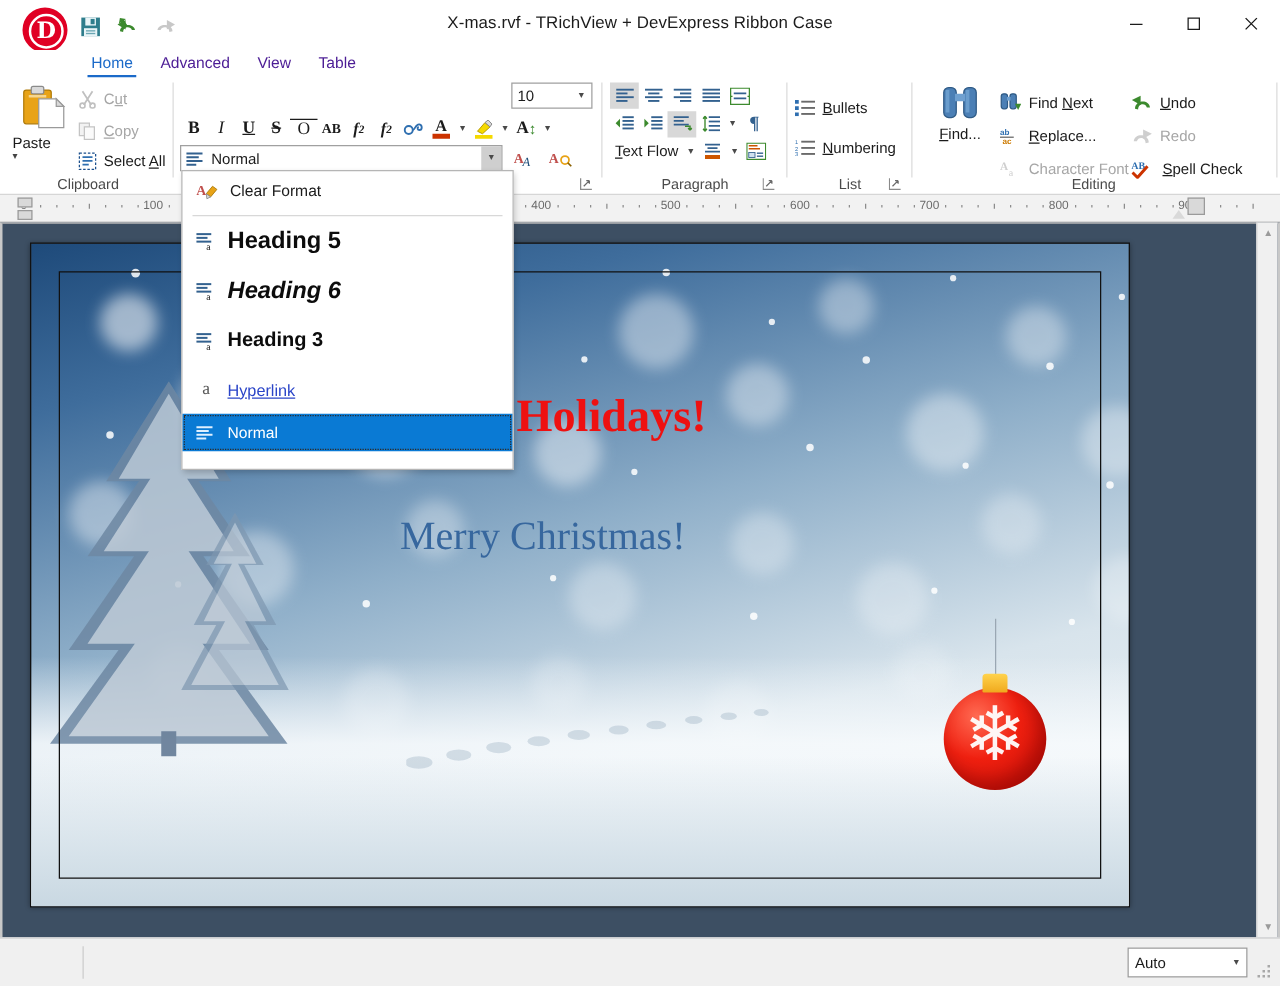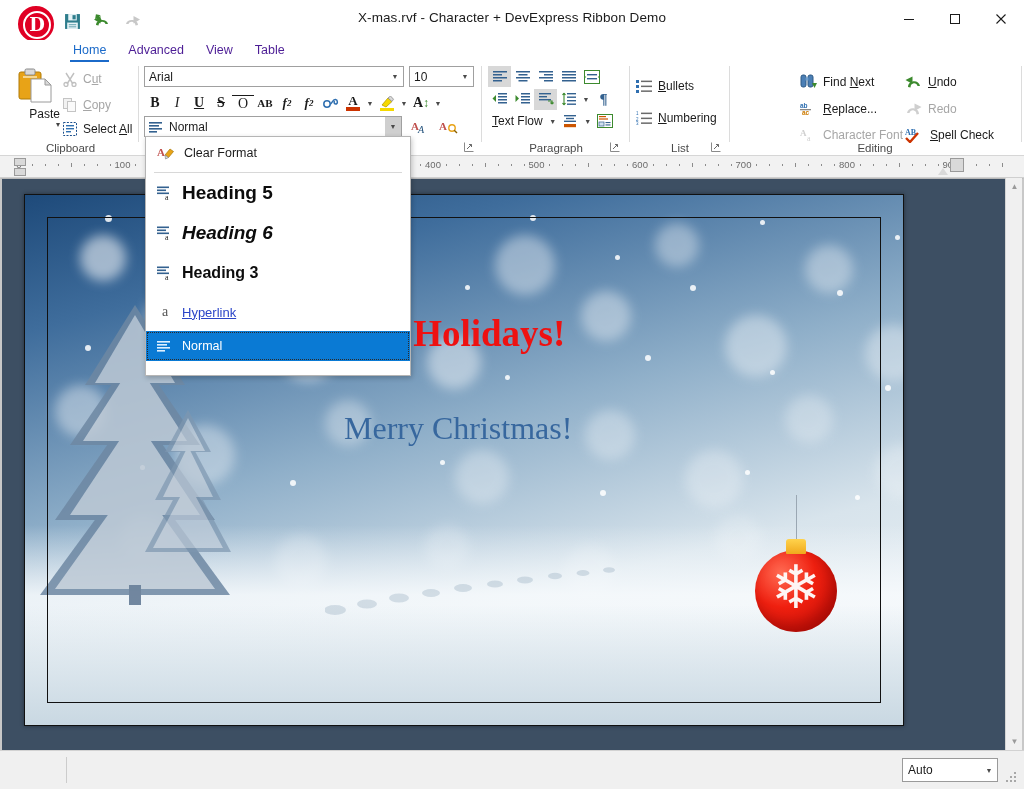--- a/index.html
+++ b/index.html
@@ -79,21 +79,21 @@
     text-align: center; font-size: 11.5px; color: #4a4a4a;
   }
   .launcher {
     position: absolute; bottom: 3px; font-size: 9px; color: #8a8a8a;
   }
 
   
   #g-clipboard { left: 2px; width: 137px; }
   .paste-btn {
     position: absolute; left: 8px; top: 4px; width: 50px; height: 68px;
-    text-align: right; cursor: default;
+    text-align: left; cursor: default;
   }
   .paste-btn .lbl { font-size: 12px; color: #1b1b1b; margin-top: 1px; }
   .paste-btn .carat { font-size: 8px; color: #444; line-height: 8px; }
   .cb-item {
     position: absolute; left: 60px; height: 22px; display: flex; align-items: center; gap: 5px;
     font-size: 12px; cursor: default;
   }
   .cb-item.disabled { color: #a6a6a6; }
   .cb-item.enabled { color: #1b1b1b; }
 
@@ -297,21 +297,21 @@
         </svg>
       </div>
       <div class="qat-btn">
         <svg width="18" height="16" viewBox="0 0 18 16">
           <path d="M15 12 C15 6, 4 5, 3 11 L5.5 11 C6.5 7.5, 12.5 8, 12.5 12.5 Z" fill="#c8c8c8"></path>
           <path d="M17 6.5 L10.5 3 L10.5 10.5 Z" fill="#c8c8c8"></path>
         </svg>
       </div>
     </div>
 
-    <div class="win-title">X-mas.rvf - Character + DevExpress Ribbon Demo</div>
+    <div class="win-title">X-mas.rvf - TRichView + DevExpress Ribbon Case</div>
 
     <div class="win-buttons">
       <div class="win-btn">
         <svg width="12" height="12" viewBox="0 0 12 12">
             <rect x="1" y="6" width="10" height="1" fill="#1b1b1b"></rect>
           </svg>
       </div>
       <div class="win-btn">
         <svg width="12" height="12" viewBox="0 0 12 12">
             <rect x="1.5" y="1.5" width="9" height="9" fill="none" stroke="#1b1b1b" stroke-width="1"></rect>
@@ -373,24 +373,20 @@
           <rect x="4" y="10" width="5" height="1.4" fill="#2f6fb0"></rect>
         </svg>
         <span>Select <span class="u">A</span>ll</span>
       </div>
 
       <div class="glabel">Clipboard</div>
       <div class="sep"></div>
     </div>
 
     <div class="rgroup" id="g-font">
-      <div class="combo" style="left:5px; top:4px; width:260px; height:21px;">
-        <div class="val">Arial</div>
-        <div class="arrow">▼</div>
-      </div>
       <div class="combo" style="left:270px; top:4px; width:65px; height:21px;">
         <div class="val">10</div>
         <div class="arrow">▼</div>
       </div>
 
       <div class="fontrow">
         <div class="fbtn" style="font-family:'Liberation Serif',serif;font-weight:bold;">B</div>
         <div class="fbtn" style="font-family:'Liberation Serif',serif;font-style:italic;">I</div>
         <div class="fbtn" style="font-family:'Liberation Serif',serif;text-decoration:underline;font-weight:bold;">U</div>
         <div class="fbtn" style="font-family:'Liberation Serif',serif;text-decoration:line-through;font-weight:bold;">S</div>
@@ -605,20 +601,30 @@
       <div class="launcher" style="right:8px;">
         <svg width="11" height="11" viewBox="0 0 11 11">
             <path d="M0.5 0.5 L0.5 9.5 L9.5 9.5" fill="none" stroke="#8a8a8a"></path>
             <path d="M3 7 L7.5 2.5 M7.5 2.5 L5 2.5 M7.5 2.5 L7.5 5" stroke="#6a6a6a" fill="none"></path>
           </svg>
       </div>
       <div class="sep"></div>
     </div>
 
     <div class="rgroup" id="g-edit">
+      <div class="find-big">
+        <svg width="34" height="34" viewBox="0 0 34 34" style="margin:0 auto;">
+          <rect x="4" y="4" width="10" height="24" rx="4" fill="#4b7fb5" stroke="#2e5a85"></rect>
+          <rect x="20" y="4" width="10" height="24" rx="4" fill="#4b7fb5" stroke="#2e5a85"></rect>
+          <rect x="13" y="9" width="8" height="6" fill="#6fa0d0"></rect>
+          <rect x="5.5" y="6" width="3" height="18" fill="#7fb0de" opacity=".6"></rect>
+          <rect x="21.5" y="6" width="3" height="18" fill="#7fb0de" opacity=".6"></rect>
+        </svg>
+        <div class="lbl"><span class="u">F</span>ind...</div>
+      </div>
 
       <div class="ed-item enabled" style="left:70px; top:8px;">
         <svg width="17" height="16" viewBox="0 0 17 16">
           <rect x="1" y="1" width="5" height="12" rx="2" fill="#4b7fb5" stroke="#2e5a85"></rect>
           <rect x="8" y="1" width="5" height="12" rx="2" fill="#4b7fb5" stroke="#2e5a85"></rect>
           <rect x="5.5" y="3.5" width="3" height="3" fill="#6fa0d0"></rect>
           <path d="M12 9 L17 9 L14.5 14 Z" fill="#3c8a2e"></path>
         </svg>
         <span>Find <span class="u">N</span>ext</span>
       </div>
@@ -856,21 +862,21 @@
               <ellipse cx="170" cy="34" rx="8" ry="3.6"></ellipse>
             <ellipse cx="200" cy="30" rx="8" ry="3.4"></ellipse>
               <ellipse cx="230" cy="26" rx="7" ry="3.2"></ellipse>
             <ellipse cx="258" cy="23" rx="6.5" ry="3"></ellipse>
               <ellipse cx="284" cy="20" rx="6" ry="2.8"></ellipse>
           </g>
         </svg>
       </div>
 
       <div class="doc-text t-holidays" style="left:272px; top:117px;">Happy Holidays!</div>
-      <div class="doc-text t-merry" style="left:295px; top:215px;margin-left:24px;">Merry Christmas!</div>
+      <div class="doc-text t-merry" style="left:295px; top:215px;">Merry Christmas!</div>
 
       <div class="orn-string" style="left:771px; top:300px; height:48px;"></div>
       <div class="orn-cap" style="left:761px; top:344px;"></div>
       <div class="ornament" style="left:730px; top:355px;">
         <div class="snowflake" style="left:11px; top:8px; width:60px;">❄</div>
       </div>
 
       <div class="page-inner-border"></div>
     </div>
   </div>

